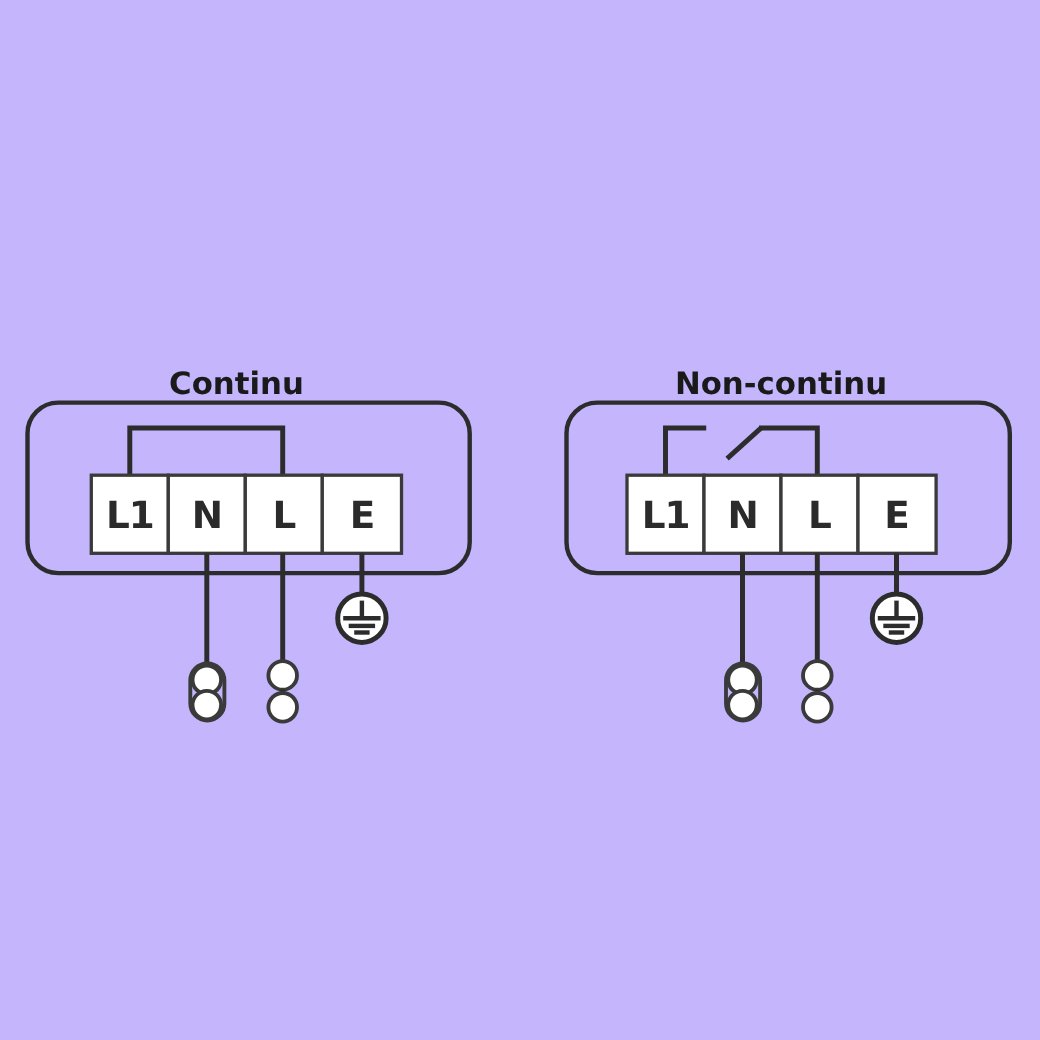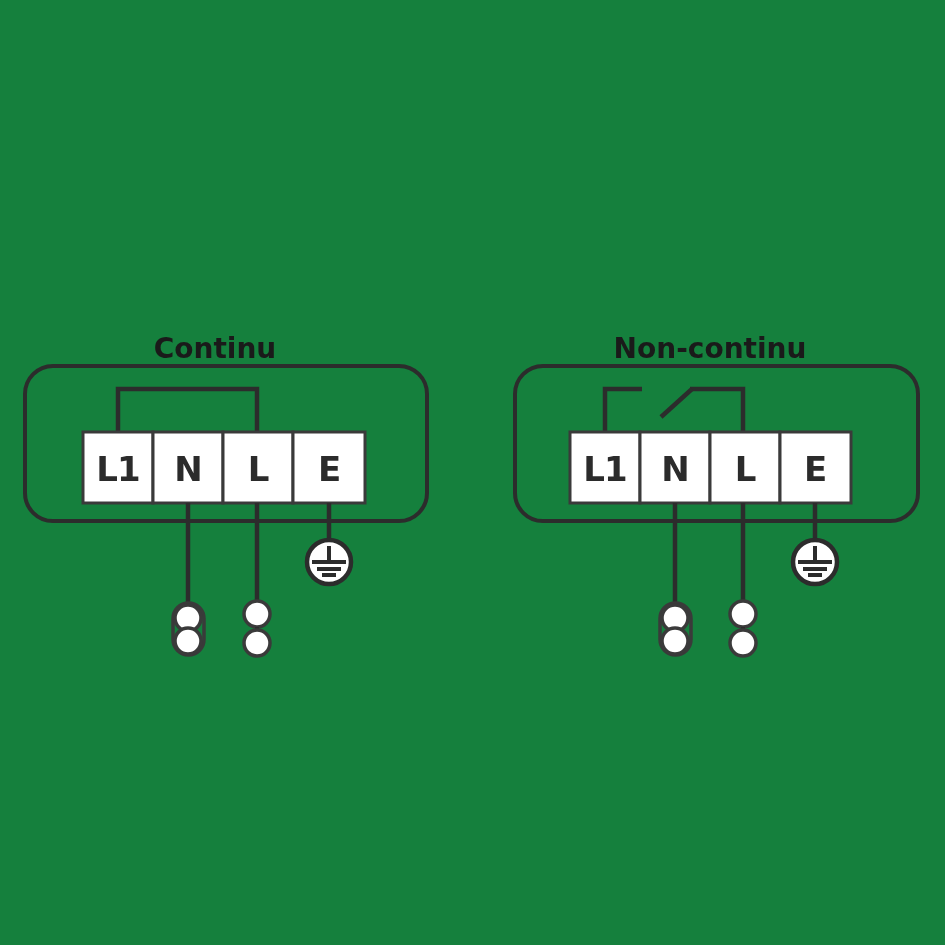--- a/index.html
+++ b/index.html
@@ -11,21 +11,21 @@
   body {
     width: 945px;
     height: 945px;
     font-family: "Liberation Sans", sans-serif;
     overflow: hidden;
   }
   #canvas {
     position: relative;
     width: 945px;
     height: 945px;
-    background: #15803d;
+    background: #c4b5fd;
   }
   svg.diagram-svg {
     display: block;
     width: 945px;
     height: 945px;
   }
   .stroke-main {
     fill: none;
     stroke: #2c2c2c;
     stroke-width: 4;

